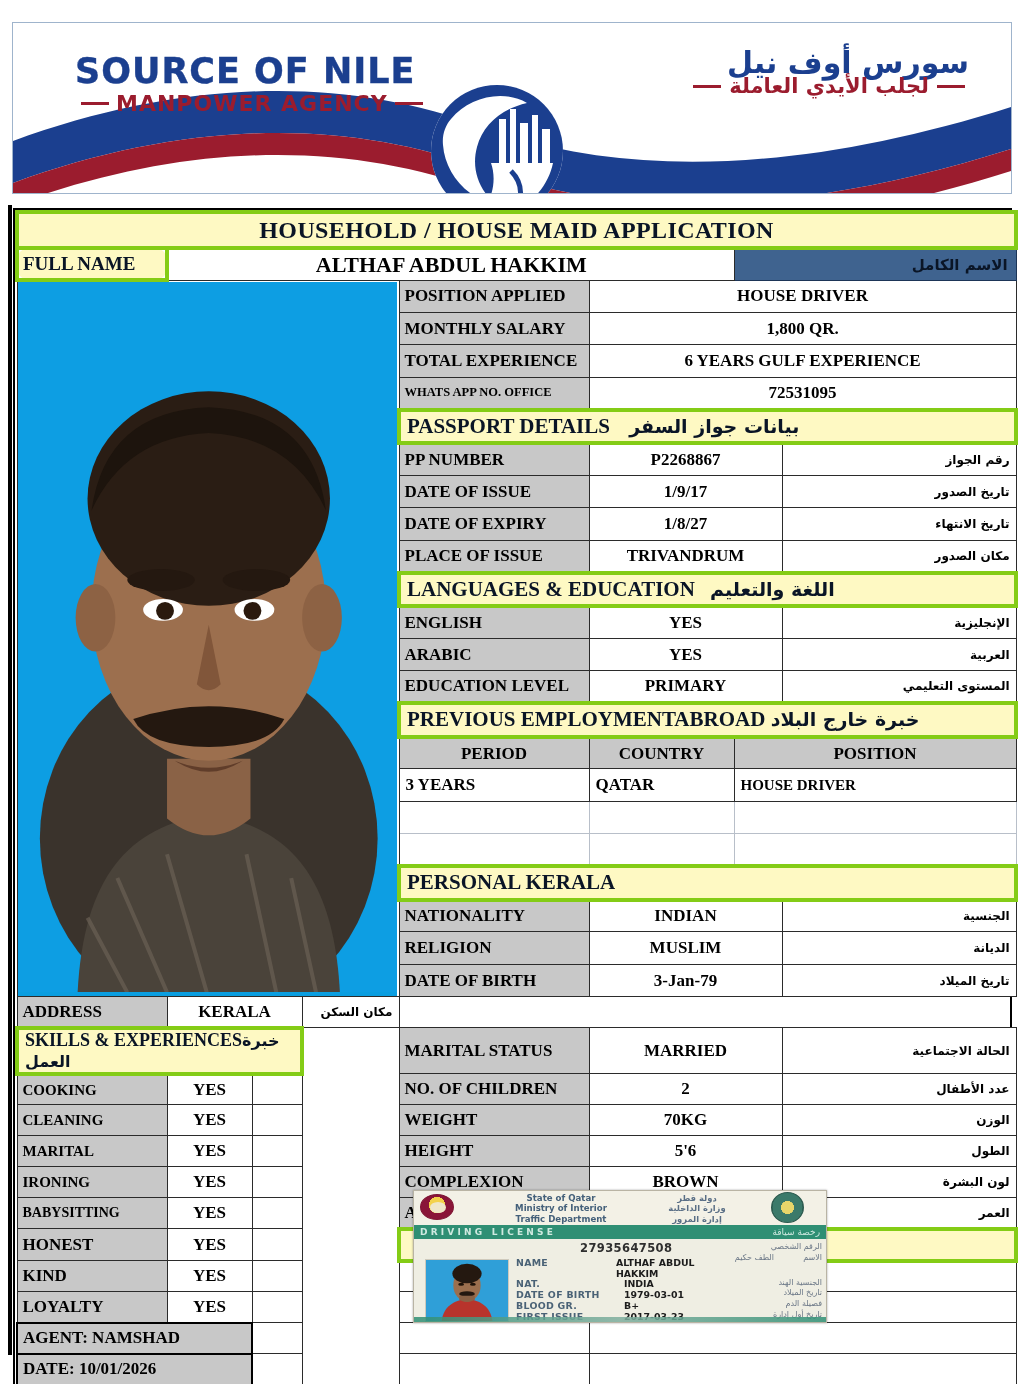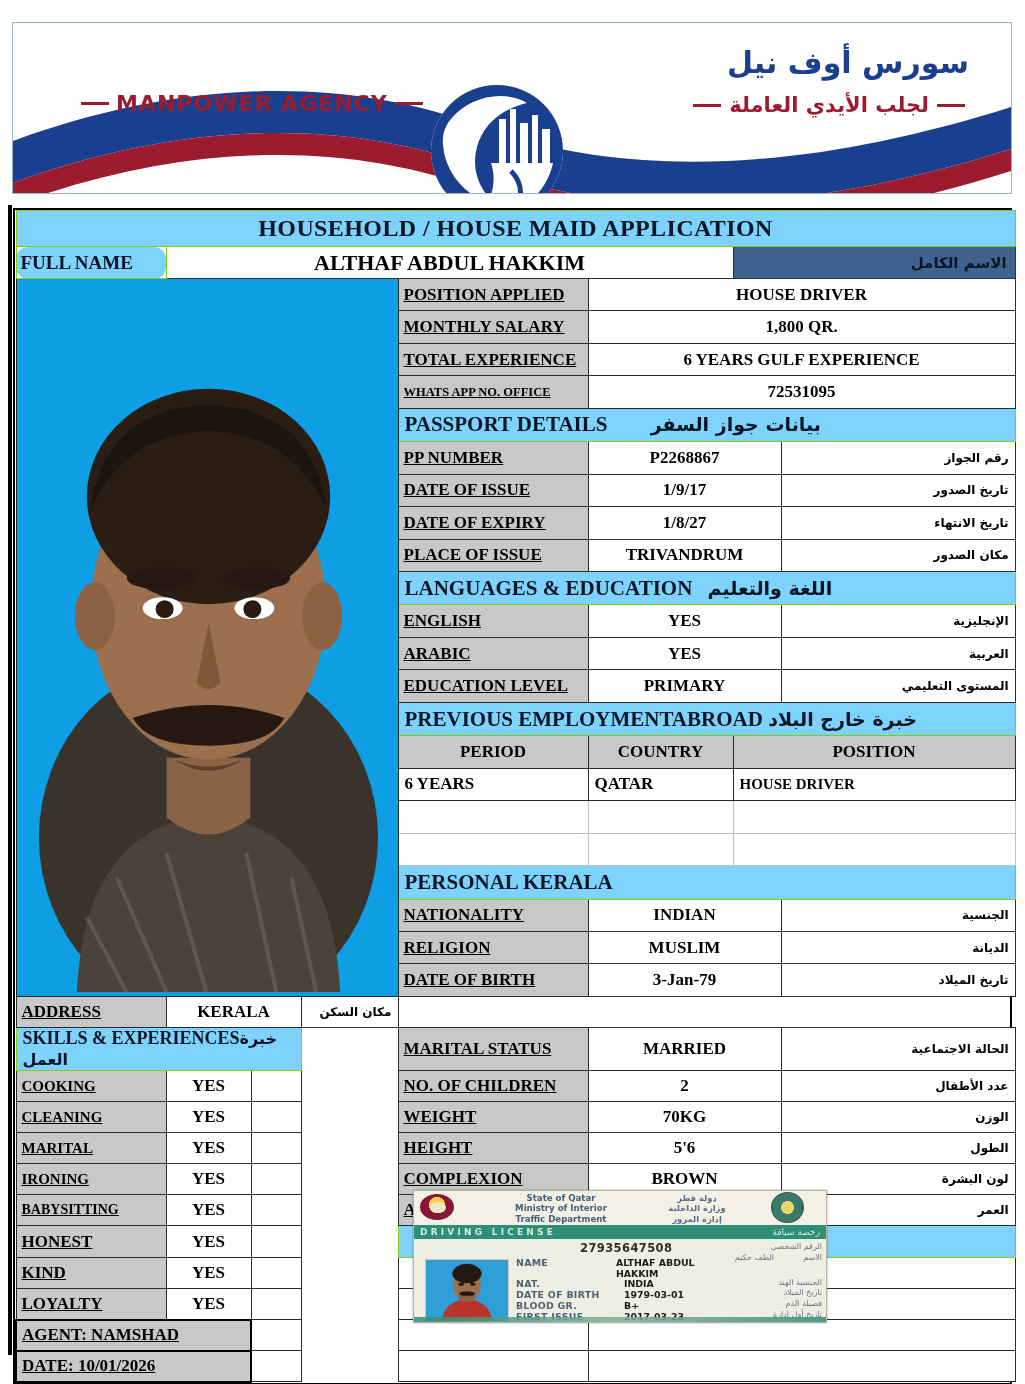--- a/index.html
+++ b/index.html
@@ -57,21 +57,21 @@
     right: 42px; top: 22px;
     direction: rtl;
     font-family: "DejaVu Sans", sans-serif;
     font-weight: bold;
     font-size: 30px;
     color: #1b3f8f;
     white-space: nowrap;
   }
   .logo-ar2-wrap {
     position: absolute;
-    right: 46px; top: 70px;
+    right: 46px; top: 51px;
     display: flex; align-items: center; justify-content: flex-end;
     direction: rtl;
     white-space: nowrap;
   }
   .logo-ar2 {
     font-family: "DejaVu Sans", sans-serif;
     font-weight: bold;
     font-size: 21px;
     color: #9b1c2e;
     margin: 0 8px;
@@ -90,24 +90,24 @@
     position: absolute;
     left: 8px; top: 205px;
     width: 4px; height: 1150px;
     background: #000;
   }
 
   table.t { border-collapse: collapse; width: 100%; table-layout: fixed; }
   table.t td { padding: 0; }
 
   .blue {
-    background: #7dd3fc;
+    background: #fef9c3;
     color: #0b1a33;
     font-weight: bold;
-    border: 1px solid #84cc16;
+    border: 4px solid #84cc16;
   }
   .grey {
     background: #c8c8c8;
     border: 1px solid #2b2b2b;
     font-weight: bold;
     color: #000;
   }
   .white {
     background: #ffffff;
     border: 1px solid #2b2b2b;
@@ -132,21 +132,20 @@
     color: #0a1526;
   }
   .sect .ar { font-family: "DejaVu Sans", sans-serif; font-size: 19px; }
 
   .lbl {
     font-size: 17px;
     height: 31px;
     padding-left: 5px !important;
     white-space: nowrap;
     overflow: hidden;
-    text-decoration: underline;
   }
   .lbl.small { font-size: 12.5px; }
   .val {
     font-size: 17px;
     text-align: center;
     height: 31px;
     white-space: nowrap;
     overflow: hidden;
     margin-left: 36px;
   }
@@ -298,20 +297,21 @@
       <path d="M484,62 a66,66 0 0,1 0,132 a66,66 0 0,1 0,-132 Z" fill="#1b3f8f"></path>
       <path d="M438,96 c18,-22 52,-30 76,-16 c-26,6 -44,22 -50,44 c-6,22 2,44 20,58 c-30,-6 -52,-32 -54,-60 c-1,-10 2,-19 8,-26 Z" fill="#ffffff"></path>
       <rect x="486" y="96" width="7" height="44" fill="#ffffff"></rect>
       <rect x="497" y="86" width="6" height="54" fill="#ffffff"></rect>
       <rect x="507" y="100" width="8" height="40" fill="#ffffff"></rect>
       <rect x="519" y="92" width="6" height="48" fill="#ffffff"></rect>
       <rect x="529" y="106" width="8" height="34" fill="#ffffff"></rect>
       <path d="M478,140 c24,0 52,0 62,0 c-4,20 -18,38 -38,48 c-14,7 -28,8 -40,5 c18,-12 22,-36 16,-53 Z" fill="#ffffff"></path>
       <path d="M498,148 c14,14 12,34 -2,46" stroke="#1b3f8f" stroke-width="5" fill="none"></path>
     </svg>
+    <div class="logo-en">SOURCE OF NILE</div>
     <div class="logo-sub-wrap">
       <span class="logo-rule"></span>
       <span class="logo-sub">MANPOWER AGENCY</span>
       <span class="logo-rule"></span>
     </div>
     <div class="logo-ar1">سورس أوف نيل</div>
     <div class="logo-ar2-wrap">
       <span class="logo-rule"></span>
       <span class="logo-ar2">لجلب الأيدي العاملة</span>
       <span class="logo-rule"></span>
@@ -388,21 +388,21 @@
         <td colspan="3" class="white val">6 YEARS GULF EXPERIENCE</td>
       </tr>
       <tr>
         <td class="grey lbl small">WHATS APP NO. OFFICE</td>
         <td colspan="3" class="white val">72531095</td>
       </tr>
 
       <tr>
         <td colspan="4" class="blue sect">
           <span>PASSPORT DETAILS</span>
-          <span class="ar" style="margin-left:38px">بيانات جواز السفر</span>
+          <span class="ar" style="margin-left:14px">بيانات جواز السفر</span>
         </td>
       </tr>
       <tr>
         <td class="grey lbl">PP NUMBER</td>
         <td colspan="2" class="white val">P2268867</td>
         <td class="white ar-cell">رقم الجواز</td>
       </tr>
       <tr>
         <td class="grey lbl">DATE OF ISSUE</td>
         <td colspan="2" class="white val">1/9/17</td>
@@ -446,21 +446,21 @@
           <span>PREVIOUS EMPLOYMENTABROAD</span>
           <span class="ar">خبرة خارج البلاد</span>
         </td>
       </tr>
       <tr>
         <td class="grey val">PERIOD</td>
         <td class="grey val">COUNTRY</td>
         <td colspan="2" class="grey val">POSITION</td>
       </tr>
       <tr>
-        <td class="white val l">6 YEARS</td>
+        <td class="white val l">3 YEARS</td>
         <td class="white val l">QATAR</td>
         <td colspan="2" class="white val l" style="font-size:15px">HOUSE DRIVER</td>
       </tr>
       <tr>
         <td class="thin val" style="height:29px;background:#fff"></td>
         <td class="thin val" style="background:#fff"></td>
         <td colspan="2" class="thin val" style="background:#fff"></td>
       </tr>
       <tr>
         <td class="thin val" style="height:29px;background:#fff"></td>

